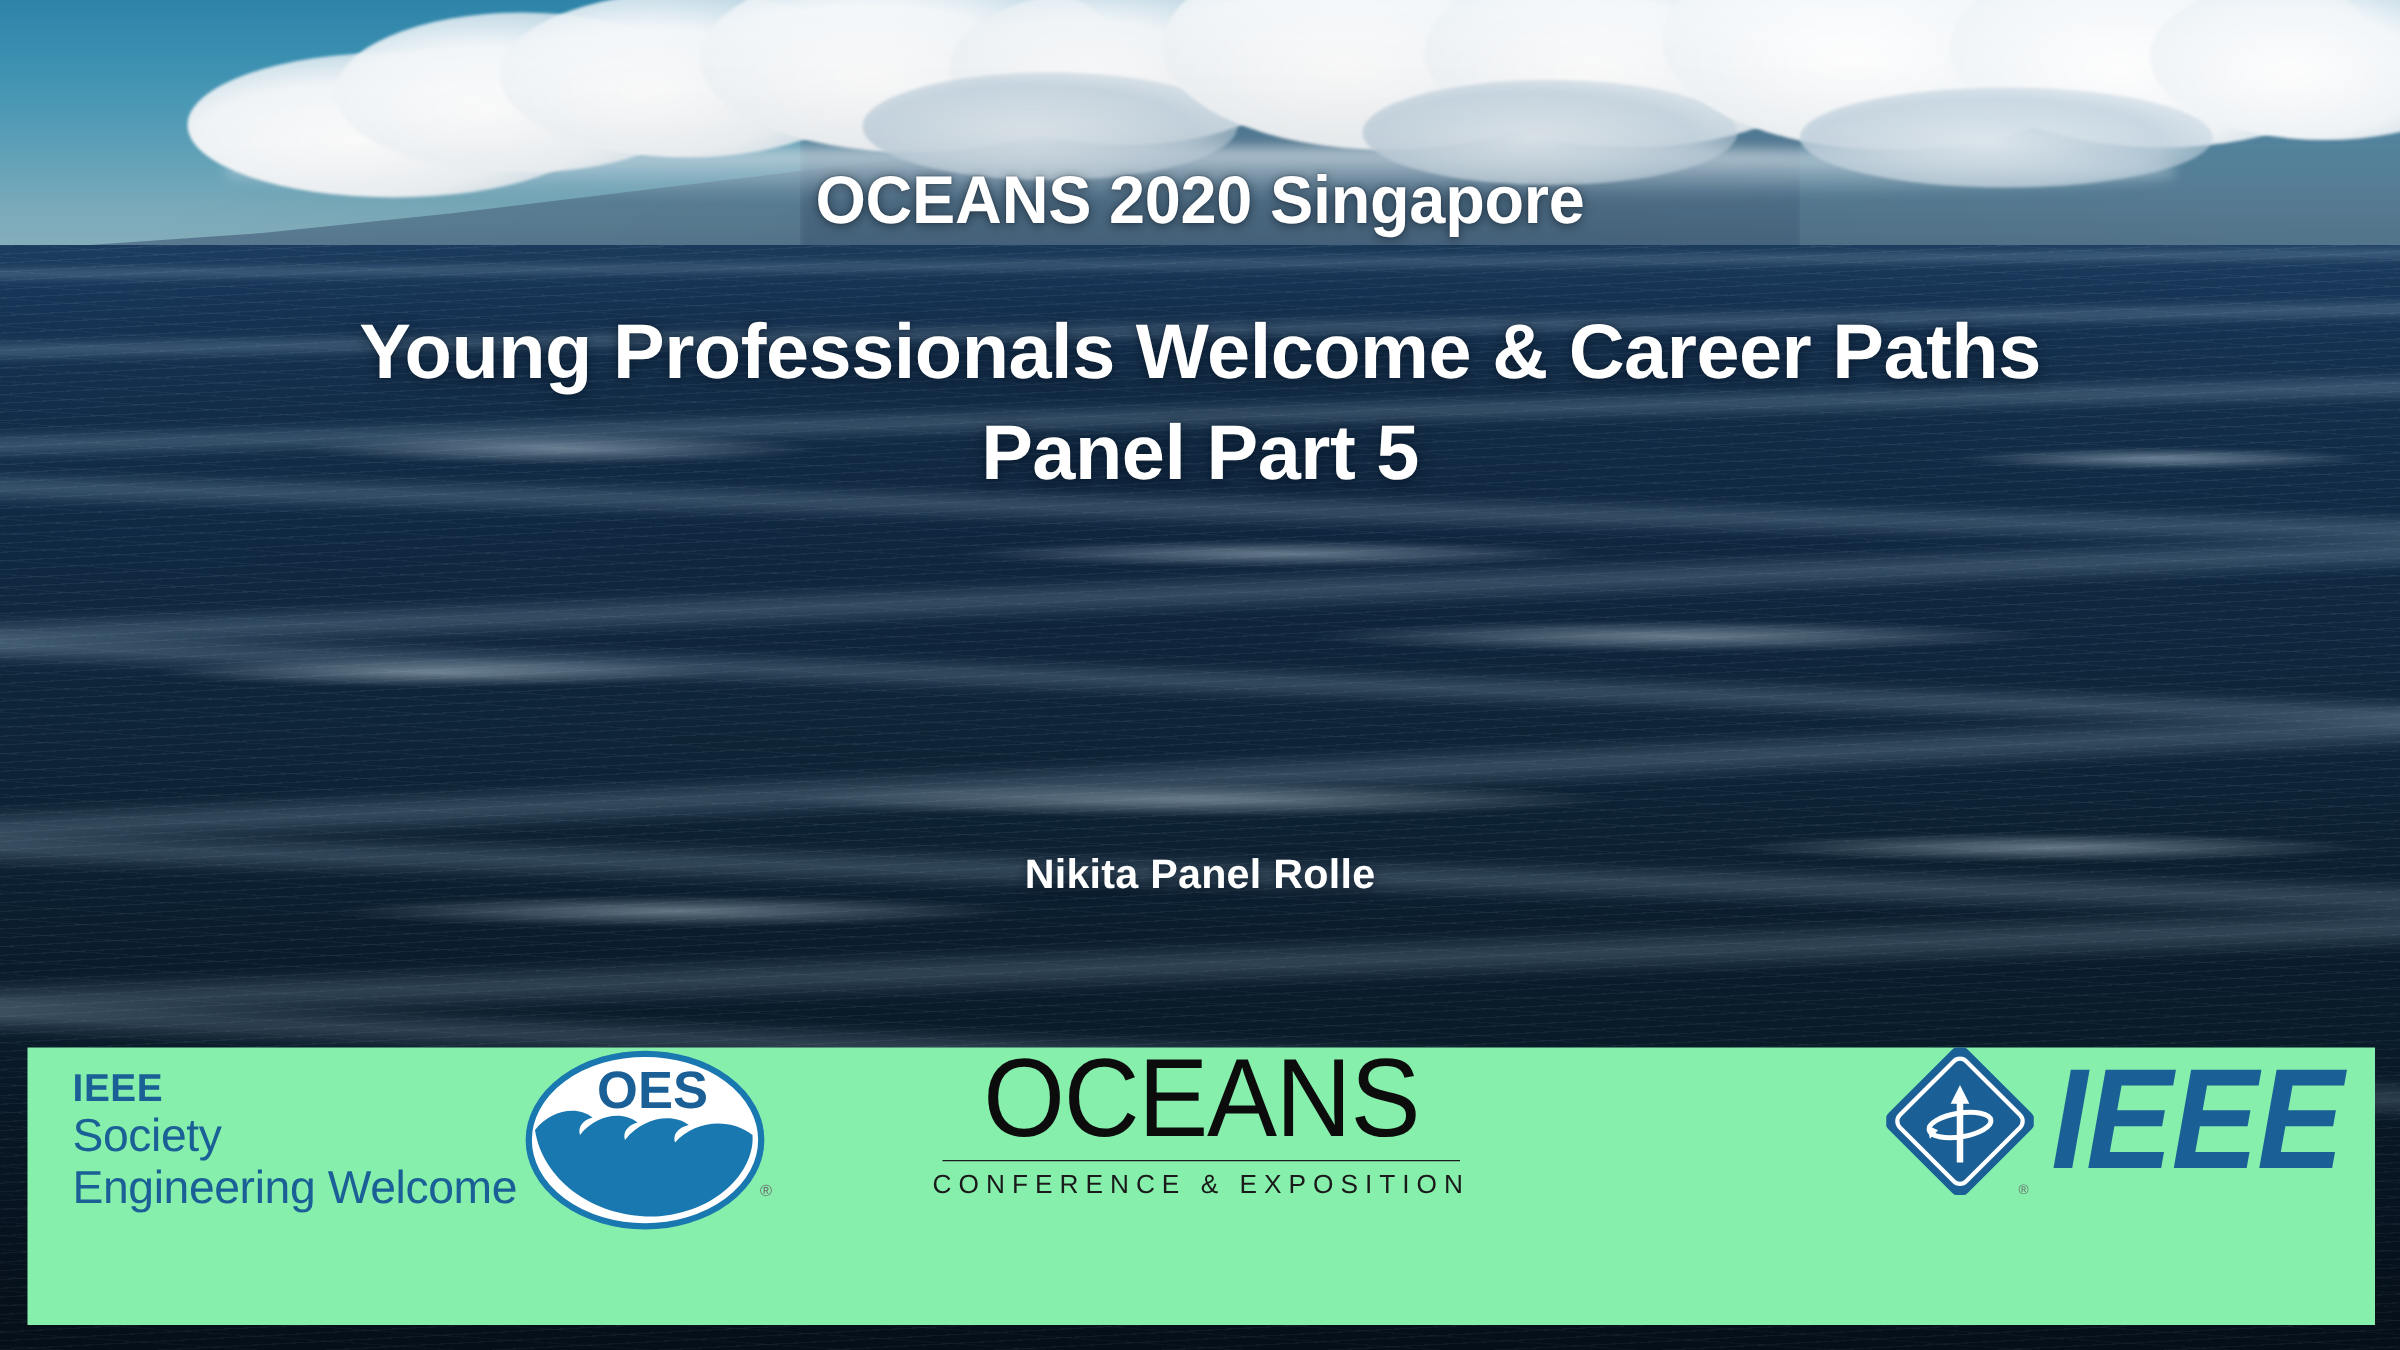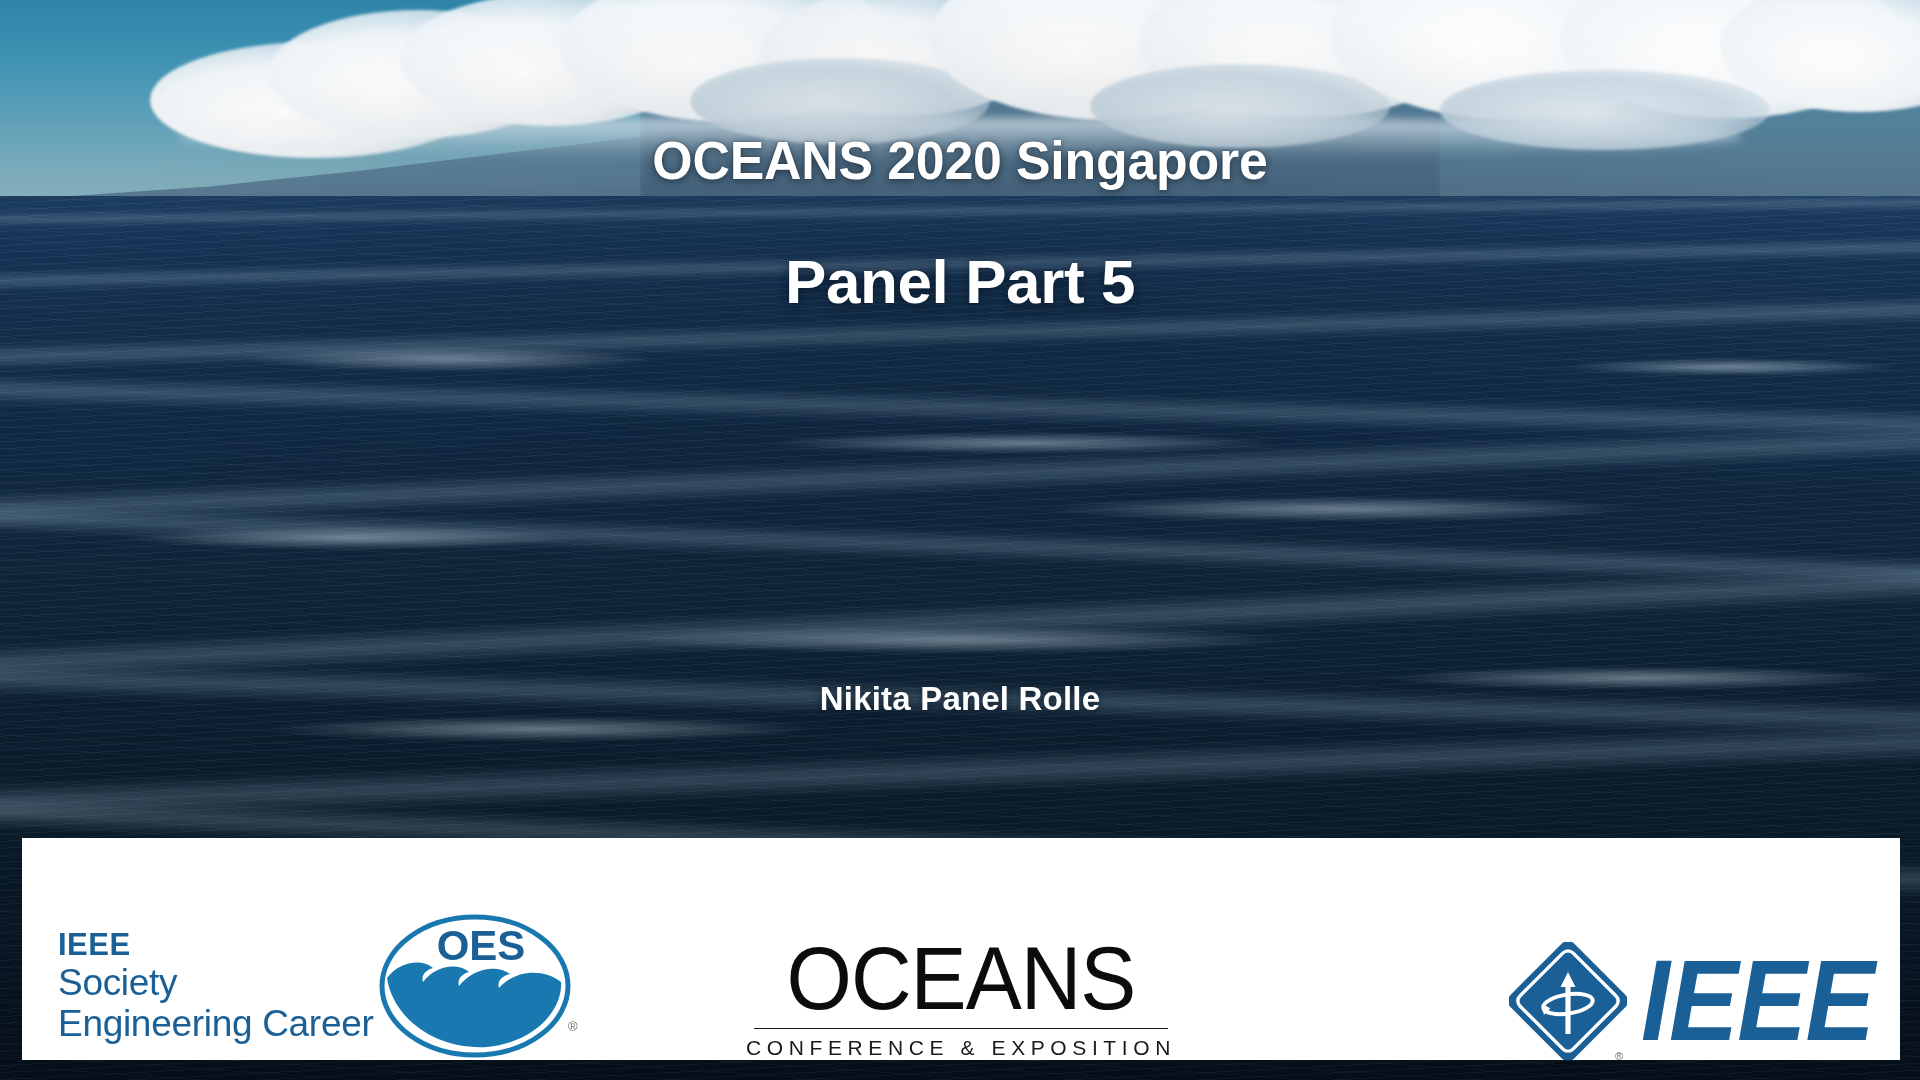--- a/index.html
+++ b/index.html
@@ -164,23 +164,23 @@
     font-size:33px;
     letter-spacing:.2px;
     text-shadow:0 2px 9px rgba(4,14,26,.6);
   }
 
   
   .footer {
     position:absolute;
     left:22px; top:838px;
     width:1878px; height:222px;
-    background:#ffffff;
+    background:#86efac;
     display:flex;
-    align-items:flex-end;
+    align-items:flex-start;
   }
   .logo-cell { display:flex; align-items:center; justify-content:center; }
   .cell-oes    { width:33%; padding-left:36px; justify-content:flex-start; }
   .cell-oceans { width:34%; }
   .cell-ieee   { width:33%; padding-right:26px; justify-content:flex-end; }
 
   
   .oes-logo { display:flex; align-items:center; gap:6px; }
   .oes-words {
     color:#1a6096;
@@ -288,34 +288,35 @@
     </div>
 
     <div class="darken"></div>
   </div>
 
   <div class="text-layer">
 
     <div class="conf-title">OCEANS 2020 Singapore</div>
 
     <div class="session-title">
+      <div>Young Professionals Welcome &amp; Career Paths</div>
       <div>Panel Part 5</div>
     </div>
 
     <div class="speaker">Nikita Panel Rolle</div>
   </div>
 
   <div class="footer">
 
     <div class="logo-cell cell-oes">
       <div class="oes-logo">
         <div class="oes-words">
           <div class="oes-ieee-word">IEEE</div>
           <div class="oes-l2">Society</div>
-          <div class="oes-l3">Engineering Career</div>
+          <div class="oes-l3">Engineering Welcome</div>
         </div>
         <div class="oes-mark">
           <svg viewBox="0 0 196 148" width="196" height="148" aria-hidden="true">
             <ellipse cx="98" cy="74" rx="93" ry="69" fill="#ffffff" stroke="#1a78b0" stroke-width="5"></ellipse>
             <text x="104" y="48" text-anchor="middle" font-family="Liberation Sans, sans-serif" font-size="42" font-weight="bold" fill="#1a6096">OES</text>
             <path d="M10 66
                      C 22 50, 44 46, 56 56
                      C 48 58, 44 64, 46 70
                      C 58 54, 80 50, 92 60
                      C 84 62, 80 68, 82 74

